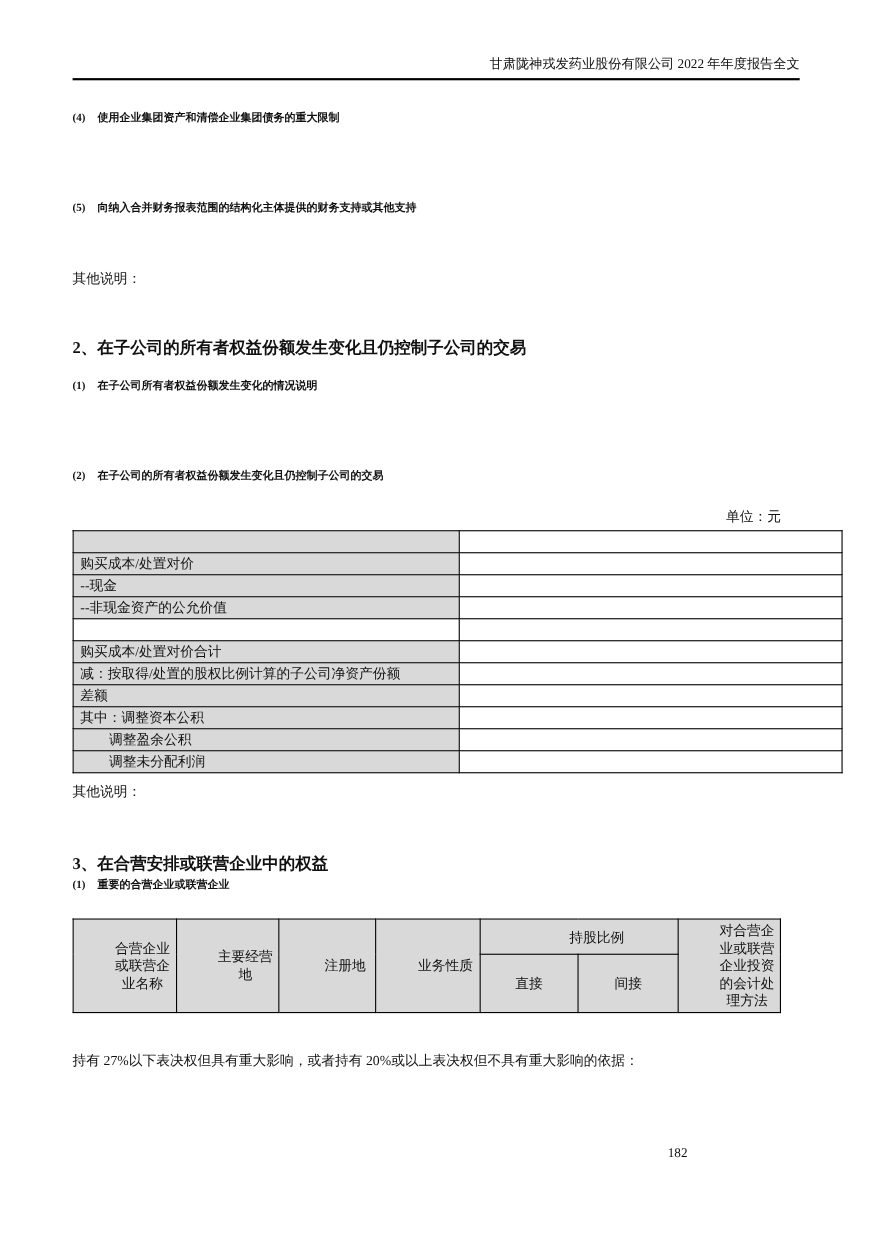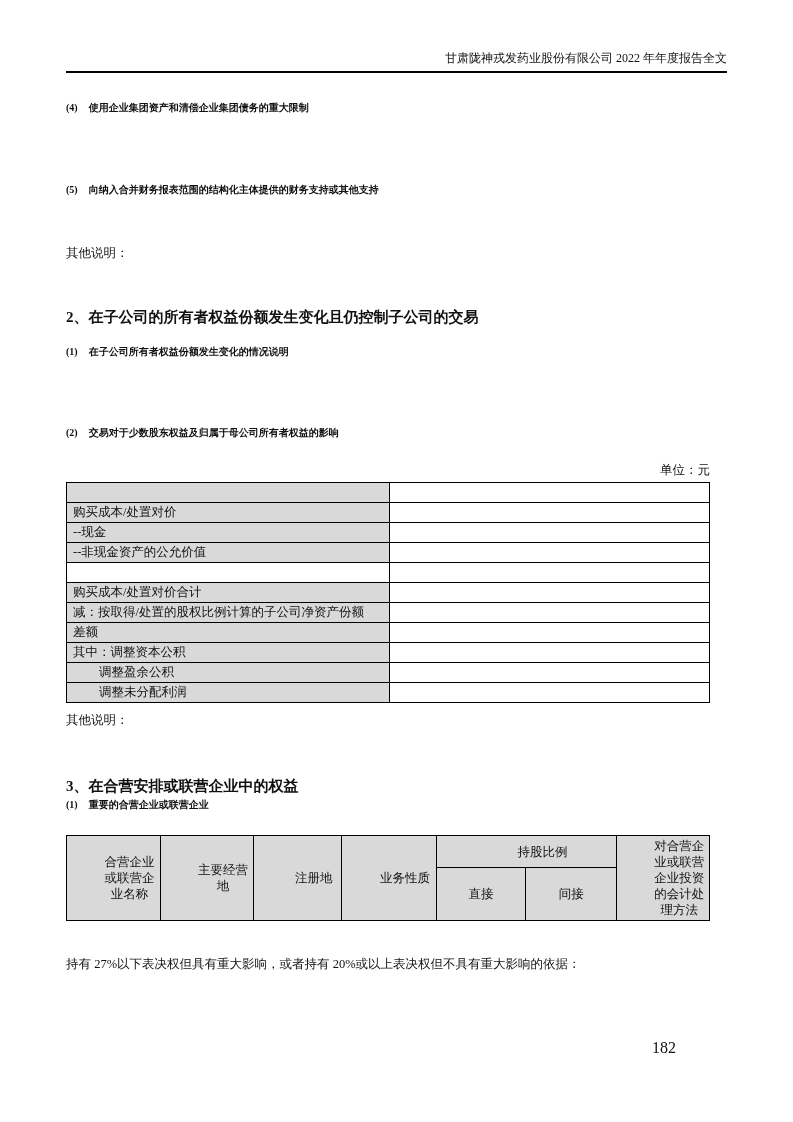--- a/index.html
+++ b/index.html
@@ -58,21 +58,21 @@
     text-align: right;
     font-size: 12.5px;
     line-height: 16px;
   }
   
   table {
     border-collapse: collapse;
     table-layout: fixed;
   }
   .effect-table {
-    width: 644px;
+    width: 700px;
     margin-top: 4px;
   }
   .effect-table td {
     border: 1px solid #000000;
     font-size: 12.5px;
     height: 20px;
     line-height: 15px;
     padding: 1px 4px 1px 6px;
     vertical-align: middle;
     overflow: hidden;
@@ -102,23 +102,23 @@
   .joint-table .row-group th { height: 22px; padding-left: 36px; }
   .joint-table .row-sub th { height: 36px; }
   
   .note-voting { margin-top: 12px; }
   .note-20pct { margin-top: 35px; }
   .doc-footer {
     position: absolute;
     right: 66px;
     top: 1040px;
     width: 120px;
-    text-align: center;
+    text-align: left;
     padding-right: 6px;
-    font-size: 16px;
+    font-size: 12px;
     line-height: 16px;
   }
 </style>
 </head>
 <body>
 
 <div class="page">
 
   <div class="doc-header">
     <span>甘肃陇神戎发药业股份有限公司 2022 年年度报告全文</span>
@@ -135,21 +135,21 @@
 
   <p class="plain other-note-1">其他说明：</p>
 
   <p class="h2 h2-change">2、在子公司的所有者权益份额发生变化且仍控制子公司的交易</p>
 
   <p class="h3 item-change-1">
     <span class="num">(1)</span><span>在子公司所有者权益份额发生变化的情况说明</span>
   </p>
 
   <p class="h3 item-change-2">
-    <span class="num">(2)</span><span>交易对于少数股东权益及归属于母公司所有者权益的影响</span>
+    <span class="num">(2)</span><span>在子公司的所有者权益份额发生变化且仍控制子公司的交易</span>
   </p>
 
   <div class="table-wrap">
     <p class="unit-line">单位：元</p>
 
     <table class="effect-table">
       <tbody>
         <tr>
           <td class="label-cell"></td>
           <td class="value-cell"></td>

